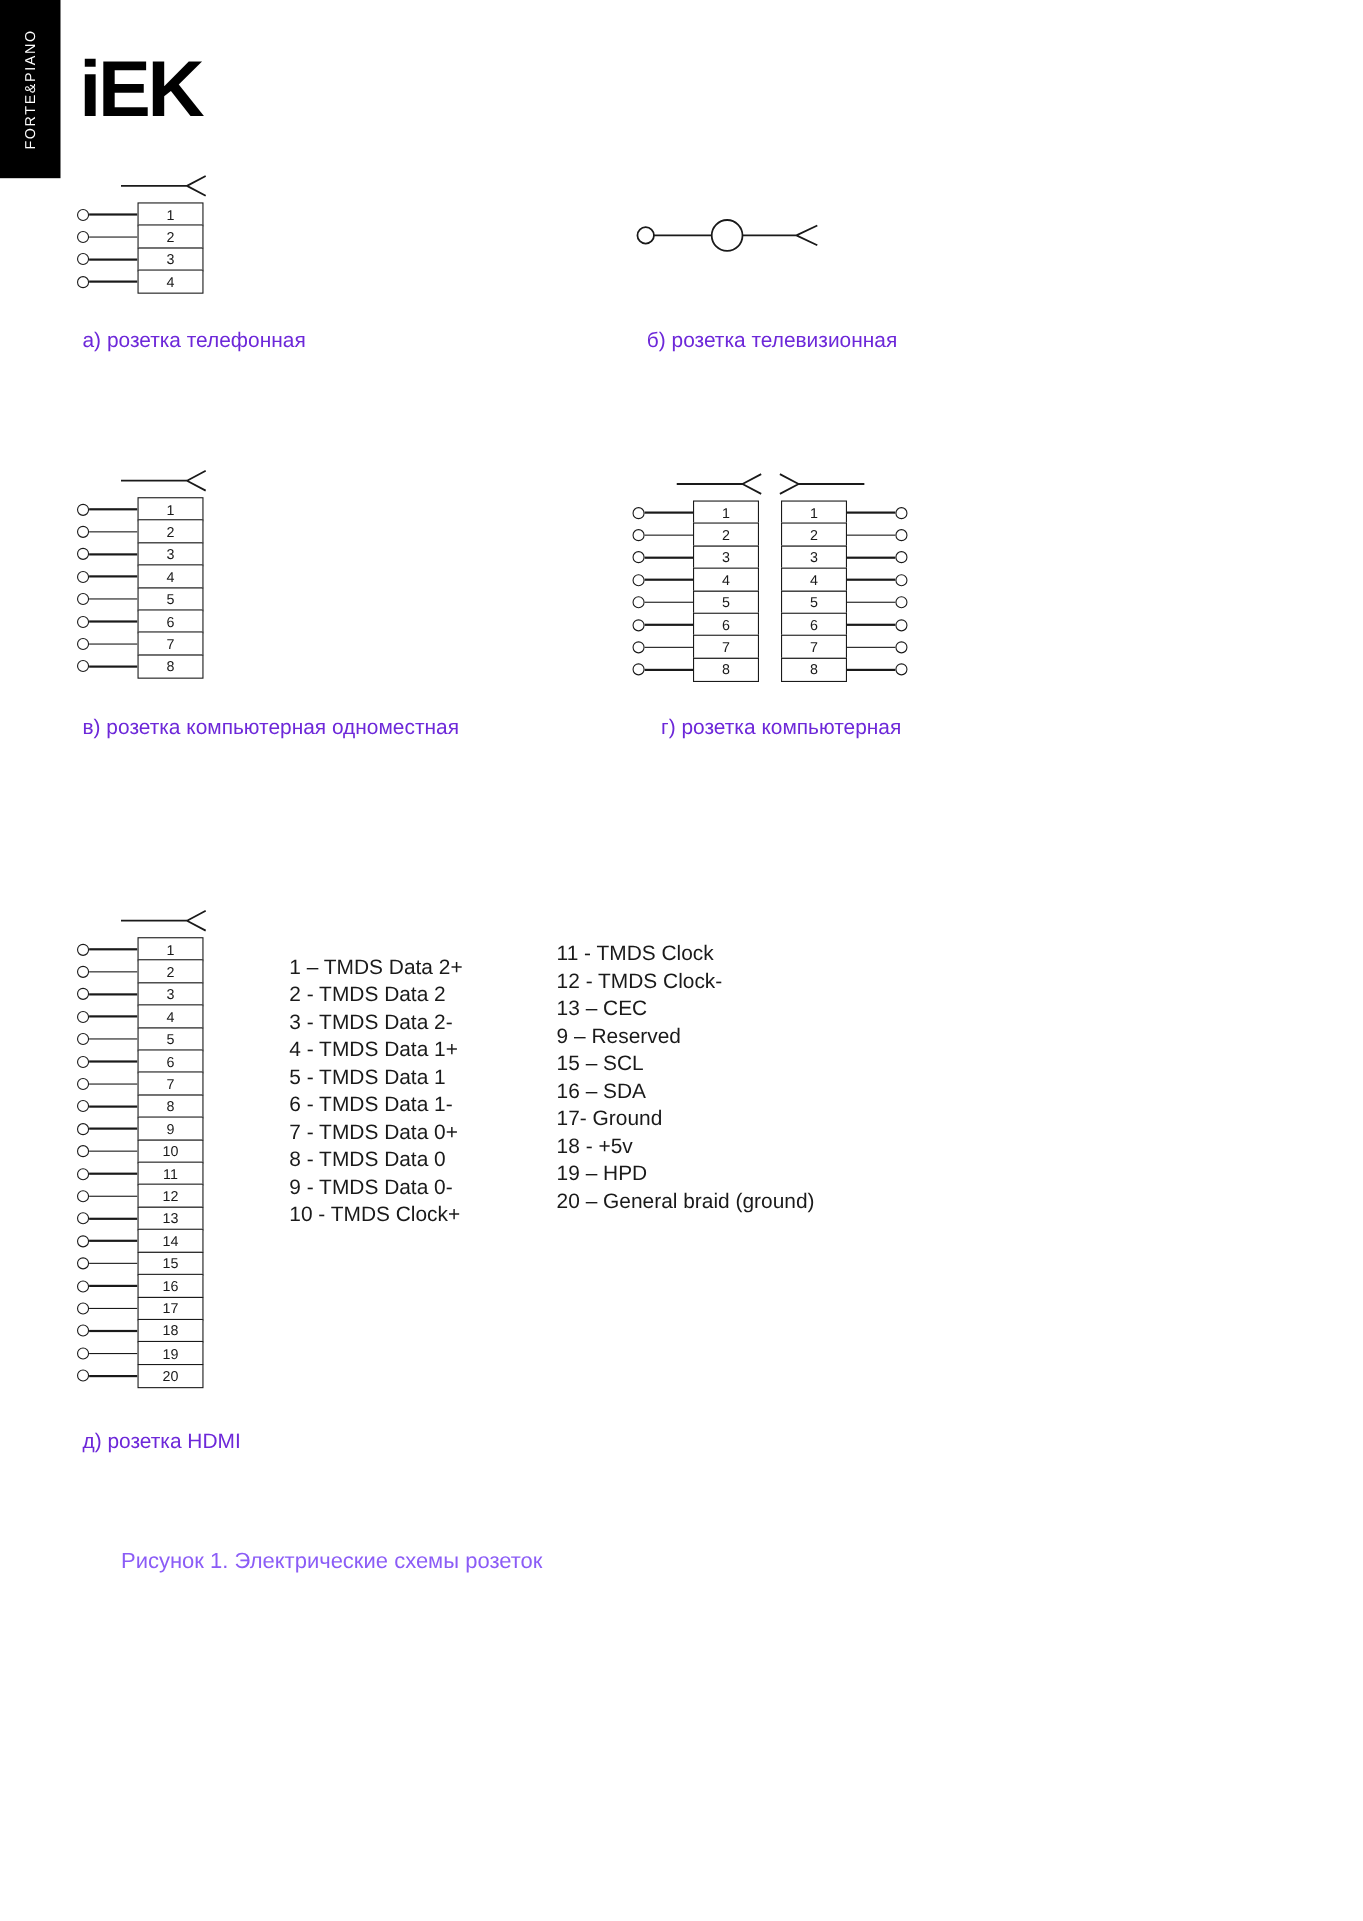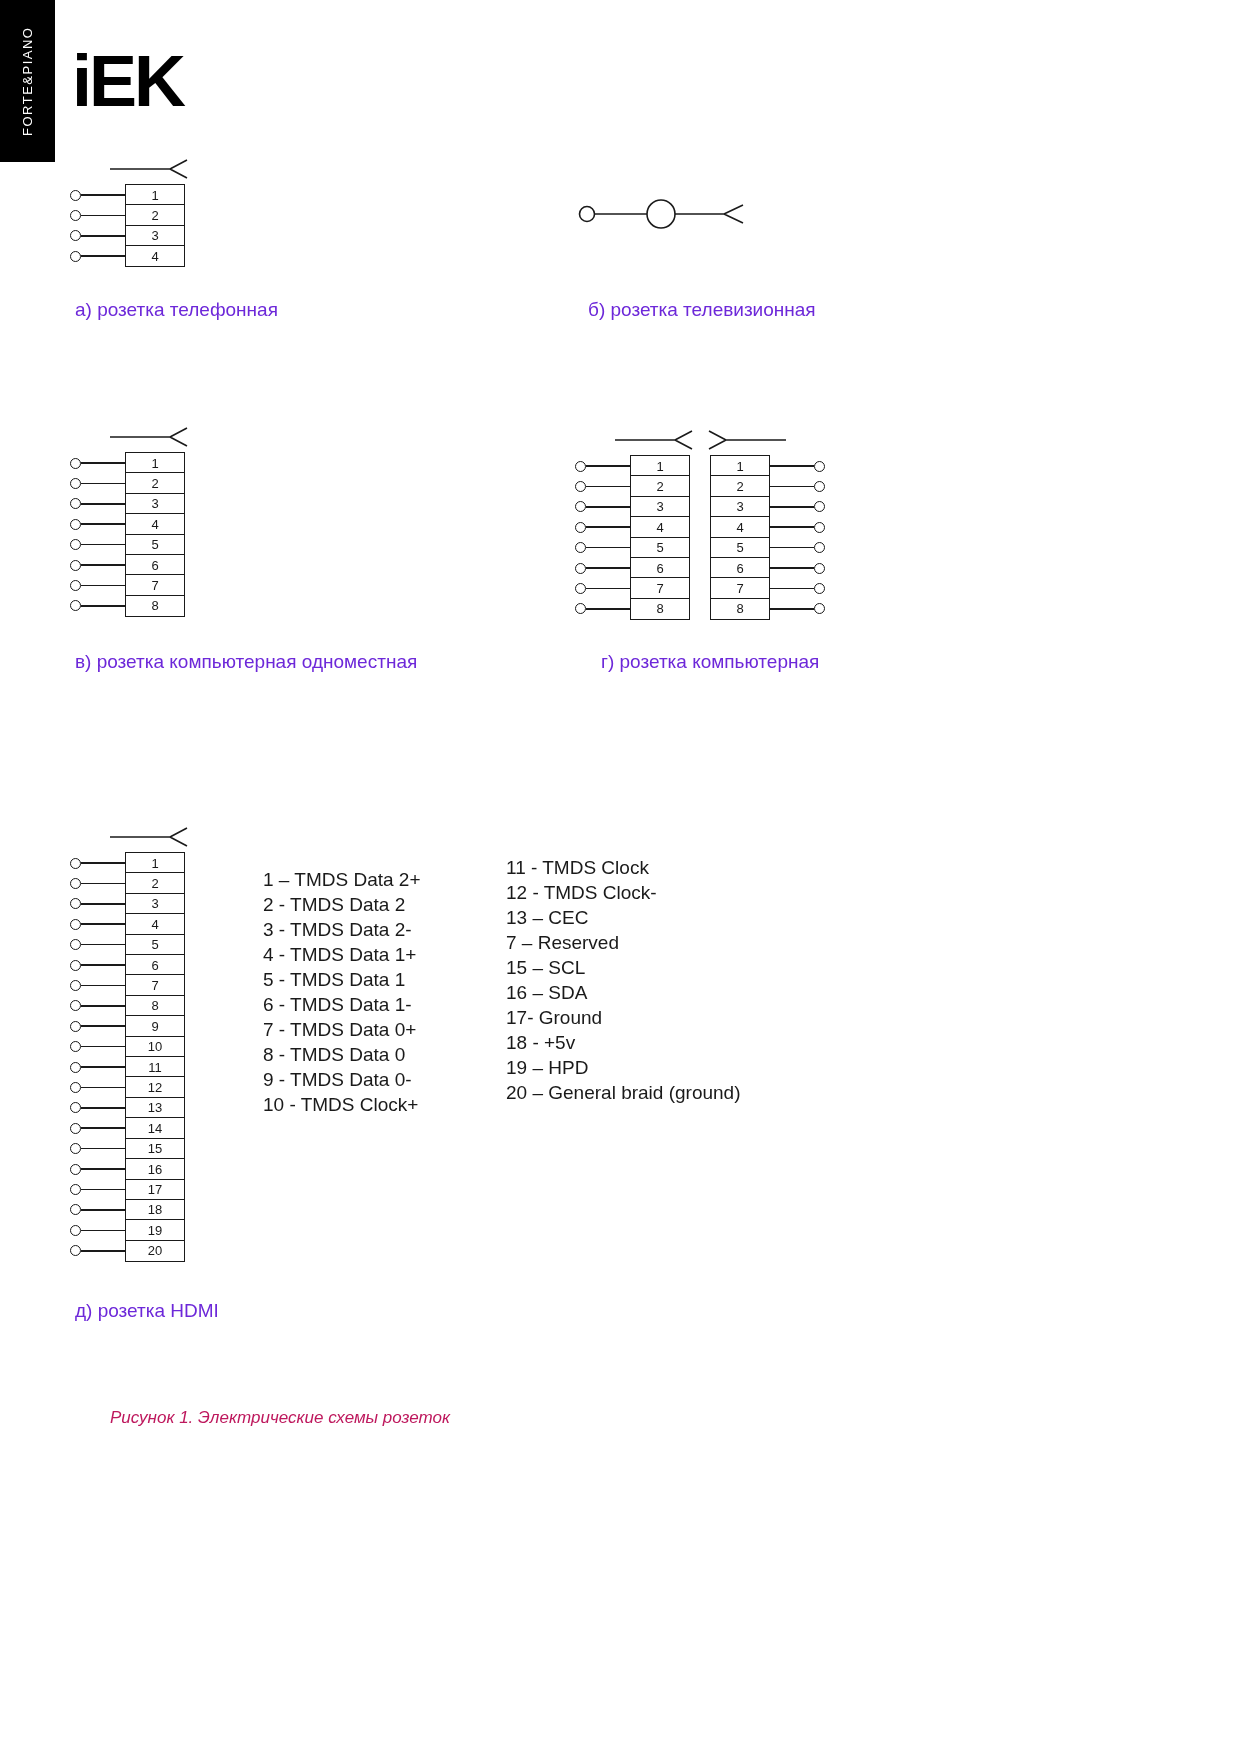--- a/index.html
+++ b/index.html
@@ -27,21 +27,21 @@
   .pin-circle { width:11px; height:11px; border:1.6px solid #1a1a1a; border-radius:50%; flex:0 0 auto; background:#fff; }
   .pin-wire { width:44px; height:1.6px; background:#1a1a1a; flex:0 0 auto; }
   .pin-cell { width:60px; height:22px; border:1.6px solid #1a1a1a; display:flex; align-items:center; justify-content:center; font-size:13px; background:#fff; flex:0 0 auto; }
 
   .plug-symbol { position:absolute; }
 
   .diagram-label { position:absolute; font-size:19px; color:#6d28d9; white-space:nowrap; }
 
   .legend { position:absolute; font-size:19px; line-height:25px; color:#1a1a1a; white-space:nowrap; }
 
-  .caption { position:absolute; font-size:17px; color:#be185d; white-space:nowrap;font-style:italic; }
+  .caption { position:absolute; font-size:20px; color:#8b5cf6; white-space:nowrap; }
 
   svg { display:block; }
 </style>
 </head>
 <body>
 
 <div class="page">
 
   <div class="sidebar">
     <div class="sidebar-text">FORTE&amp;PIANO</div>
@@ -349,21 +349,21 @@
       <div>6 - TMDS Data 1-</div>
       <div>7 - TMDS Data 0+</div>
       <div>8 - TMDS Data 0</div>
       <div>9 - TMDS Data 0-</div>
       <div>10 - TMDS Clock+</div>
     </div>
   <div class="legend" id="legend-col2" style="left:506px; top:855px;">
       <div>11 - TMDS Clock</div>
       <div>12 - TMDS Clock-</div>
       <div>13 – CEC</div>
-      <div>7 – Reserved</div>
+      <div>9 – Reserved</div>
       <div>15 – SCL</div>
       <div>16 – SDA</div>
       <div>17- Ground</div>
       <div>18 - +5v</div>
       <div>19 – HPD</div>
       <div>20 – General braid (ground)</div>
     </div>
 
   <div class="diagram-label" style="left:75px; top:1300px;text-align:center;">д) розетка HDMI</div>
 

